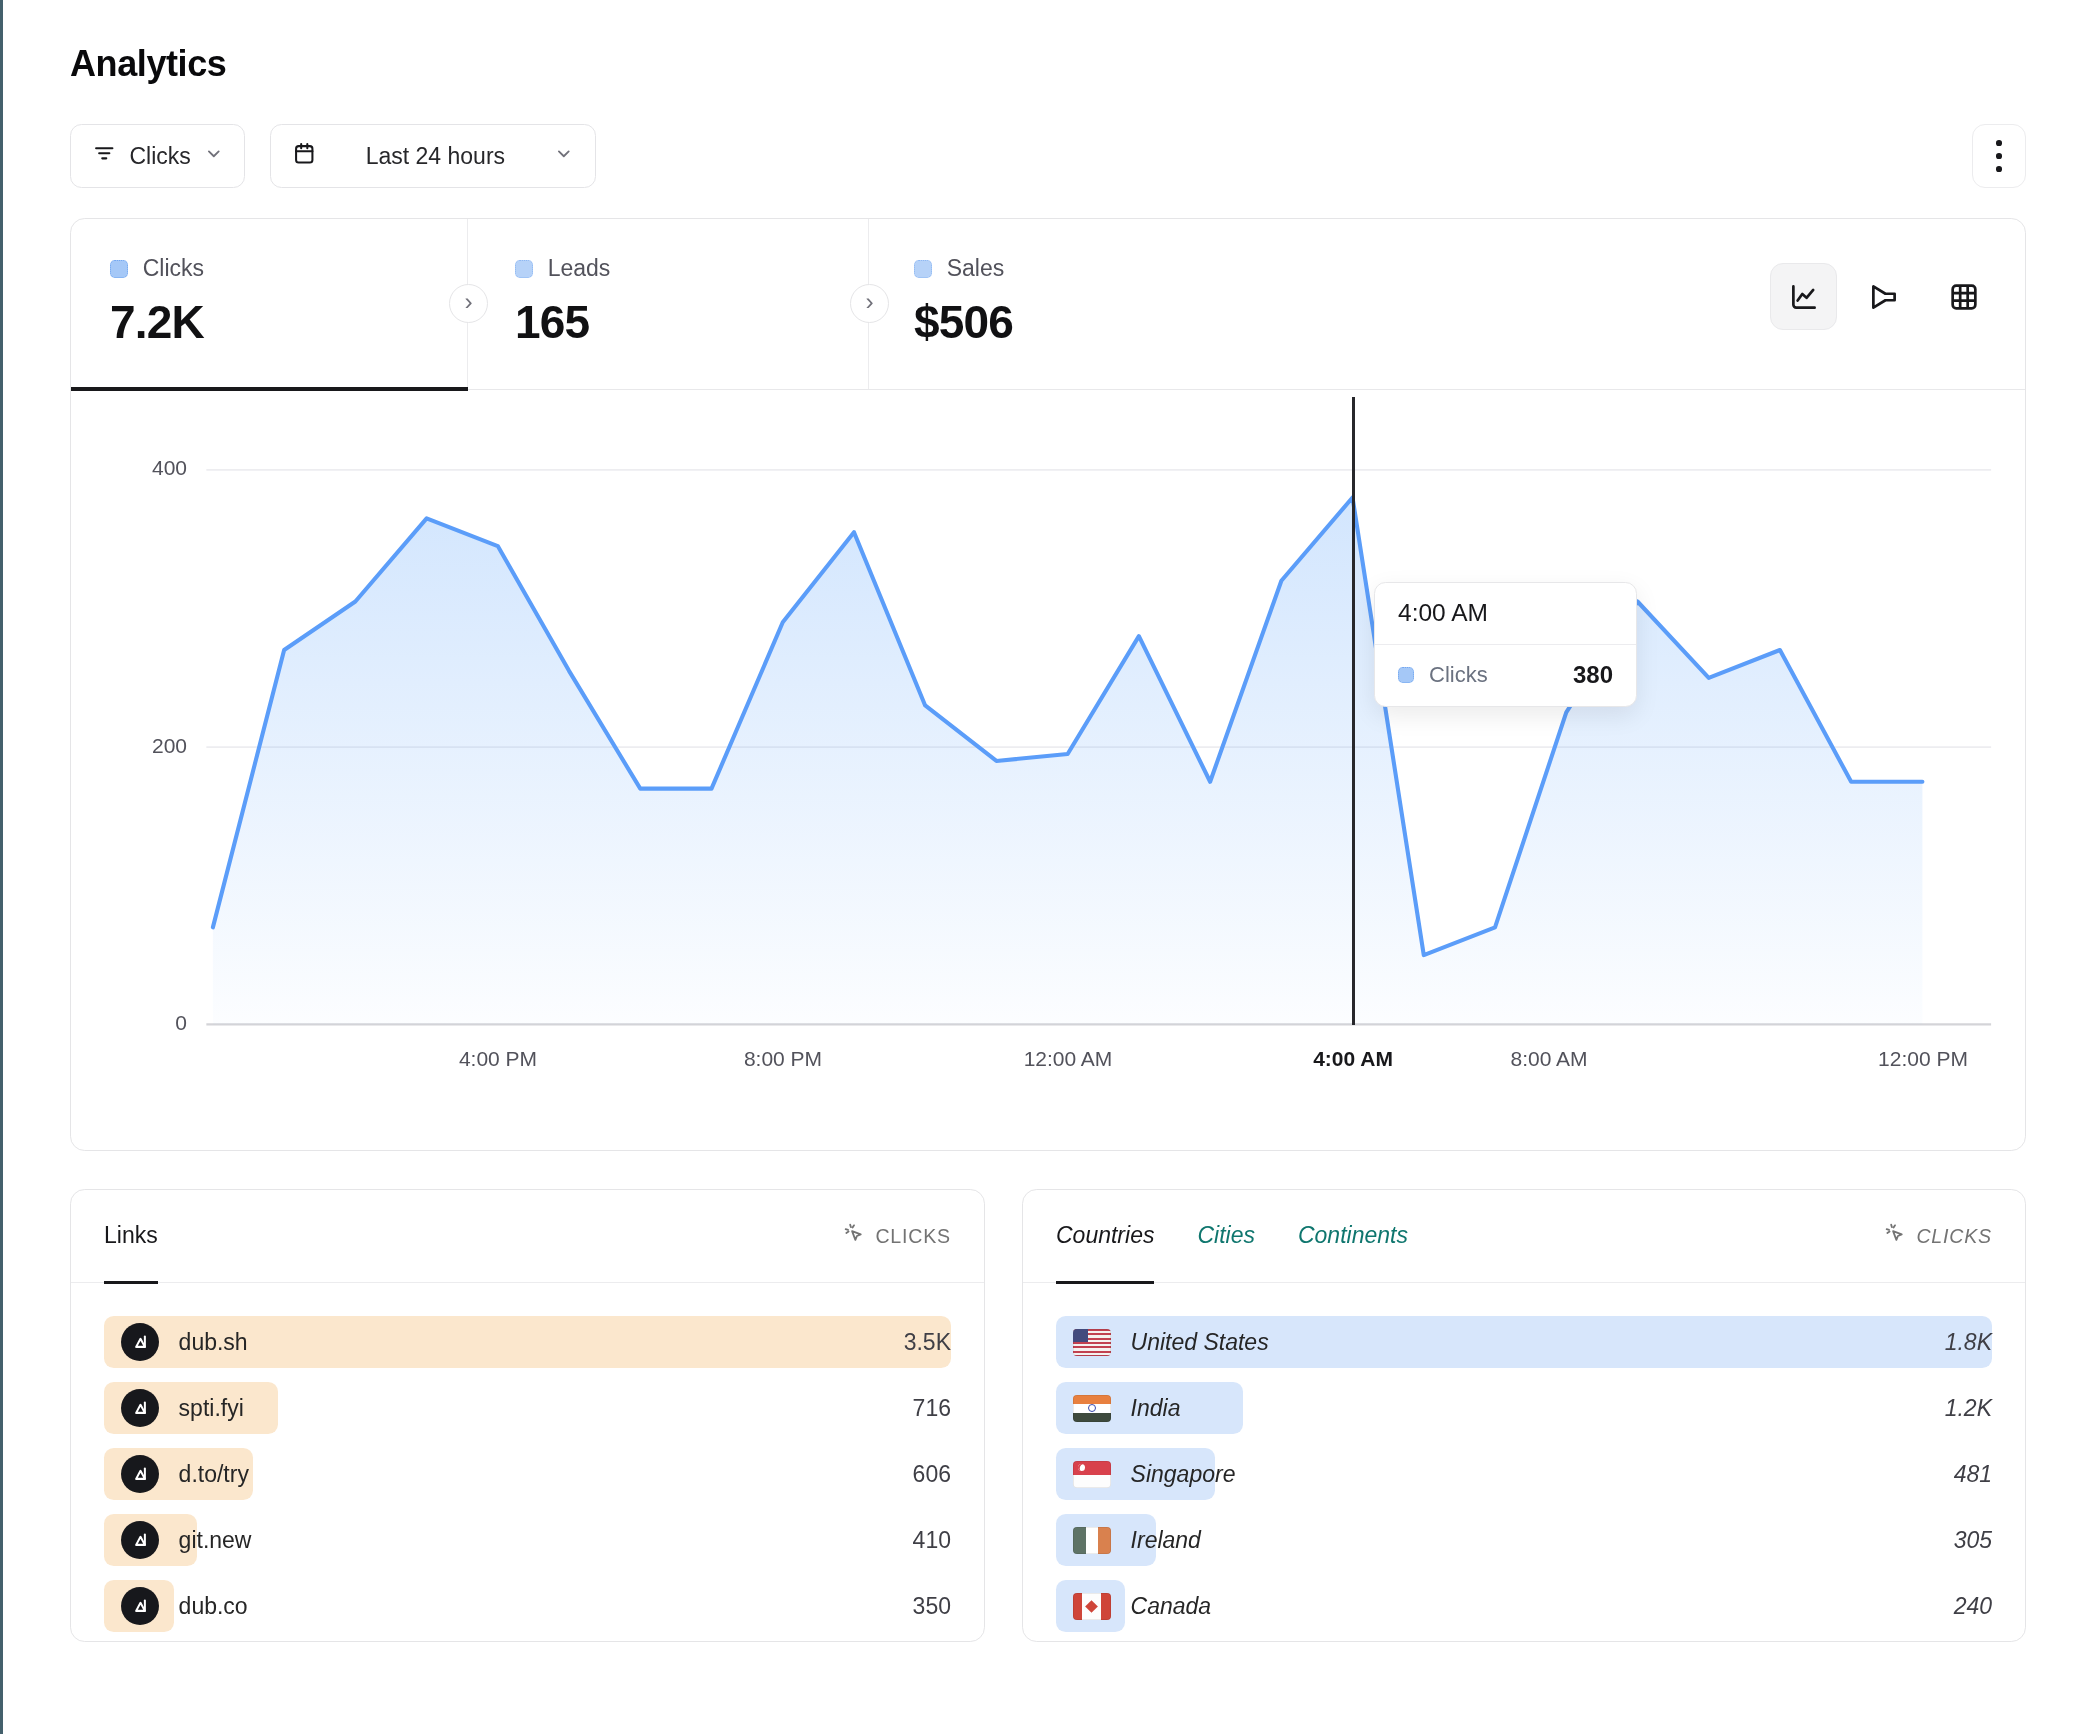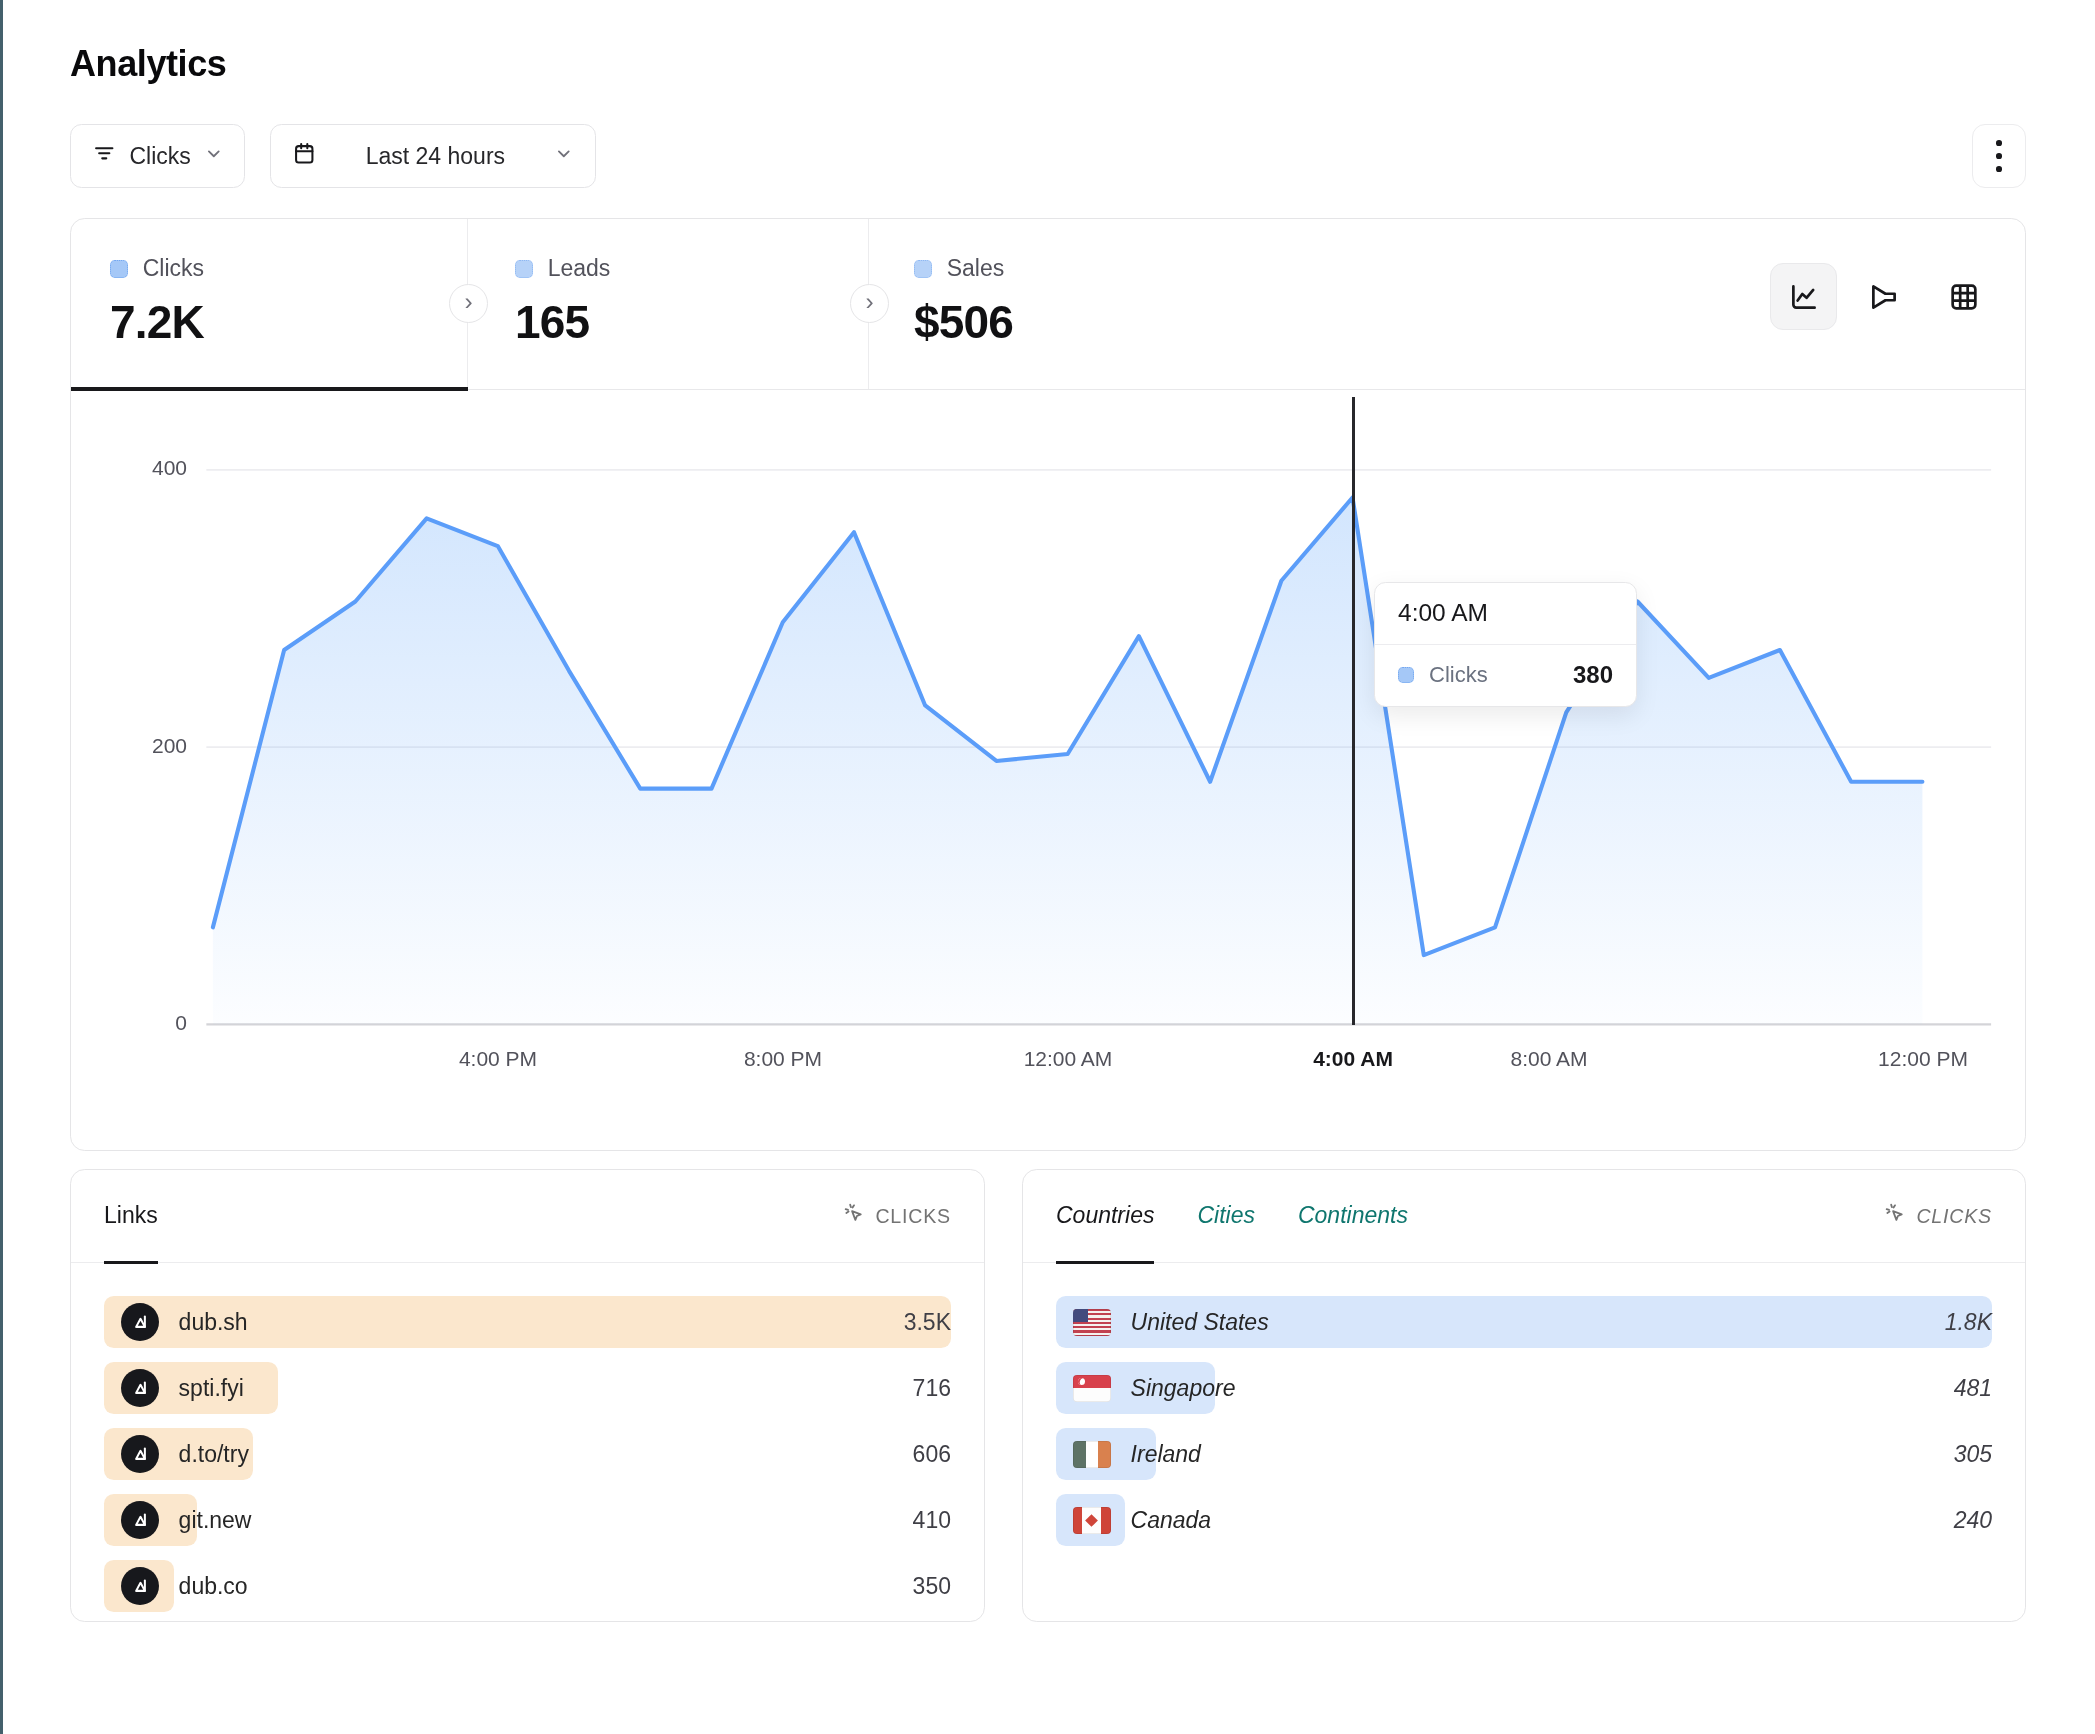--- a/index.html
+++ b/index.html
@@ -64,21 +64,21 @@
     position:absolute;top:192px;width:263px;background:#fff;border:1.6px solid #e7e7e9;border-radius:11.5px;
     box-shadow:0 8.2px 24.5px rgba(0,0,0,.08);z-index:5;box-sizing:border-box;
   }
   .tooltip-head{padding:16.4px 23px;font-size:24.5px;font-weight:500;color:#18181b;border-bottom:1.6px solid #ececef;}
   .tooltip-row{display:flex;align-items:center;gap:14.7px;padding:16.4px 23px;}
   .tooltip .chip{width:16.4px;height:16.4px;}
   .tooltip-label{flex:1;font-size:22px;color:#6b7280;}
   .tooltip-value{font-size:24px;font-weight:700;color:#18181b;}
 
   
-  .panels{display:flex;gap:37px;margin-top:18px;text-align:right;}
+  .panels{display:flex;gap:37px;margin-top:38px;text-align:right;}
   .panel{height:453px;position:relative;}
   .panel-links{width:966px;}
   .panel-countries{width:1060px;font-style:italic;}
   .panel-head{display:flex;align-items:stretch;height:92px;padding:0 33px;border-bottom:1.6px solid #ececee;}
   .panel-tabs{display:flex;gap:43px;}
   .panel-tab{display:flex;align-items:center;font-size:23px;color:#0f766e;margin-bottom:-1.6px;border-bottom:3.3px solid transparent;cursor:pointer;}
   .panel-tab.active{color:#18181b;font-weight:500;border-bottom-color:#18181b;}
   .metric{margin-left:auto;display:flex;align-items:center;gap:9.8px;color:#737373;font-size:19.6px;font-weight:500;letter-spacing:0.8px;cursor:pointer;}
   .rows{padding:33px 33px 0 33px;display:flex;flex-direction:column;gap:14px;}
   .row{position:relative;height:52px;display:flex;align-items:center;cursor:pointer;}
@@ -344,20 +344,28 @@
       <div class="rows">
         <div class="row">
           <div class="row-bar bar-blue" style="width: 100%;"></div>
           <div class="row-content">
             <span class="flag" data-flag="us"></span>
             <span class="row-label">United States</span>
           </div>
           <span class="row-value">1.8K</span>
         </div>
         <div class="row">
+          <div class="row-bar bar-blue" style="width: 20%;"></div>
+          <div class="row-content">
+            <span class="flag" data-flag="in"></span>
+            <span class="row-label">India</span>
+          </div>
+          <span class="row-value">1.2K</span>
+        </div>
+        <div class="row">
           <div class="row-bar bar-blue" style="width: 17%;"></div>
           <div class="row-content">
             <span class="flag" data-flag="sg"></span>
             <span class="row-label">Singapore</span>
           </div>
           <span class="row-value">481</span>
         </div>
         <div class="row">
           <div class="row-bar bar-blue" style="width: 10.7%;"></div>
           <div class="row-content">

